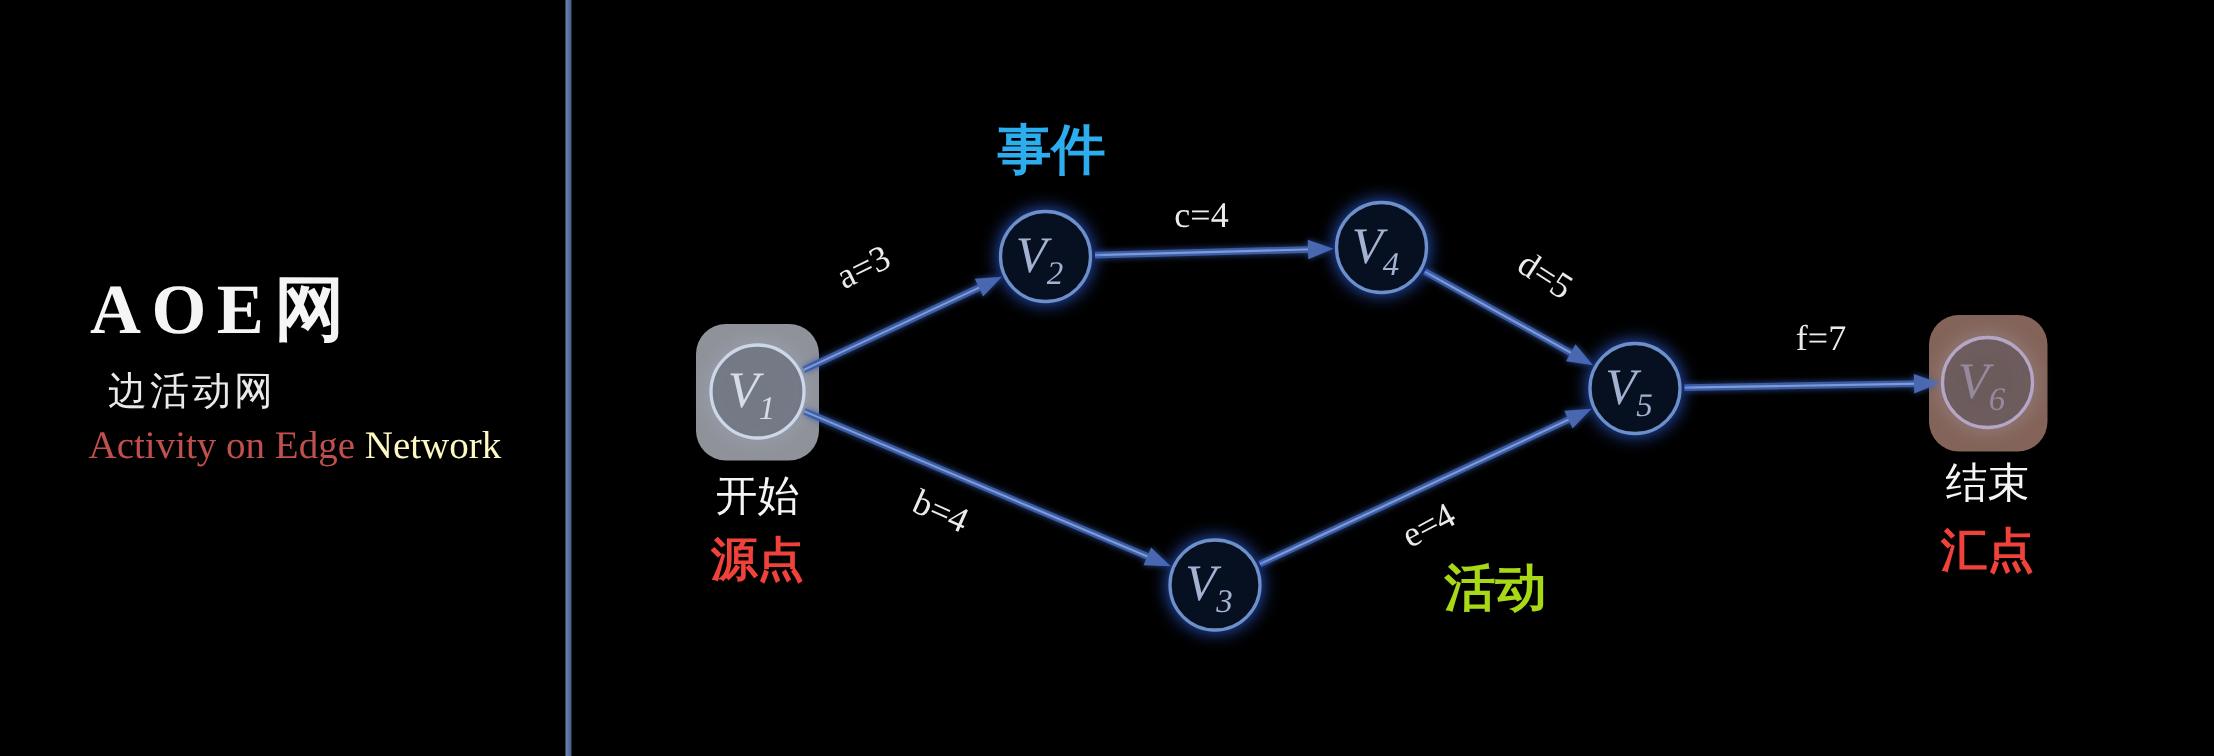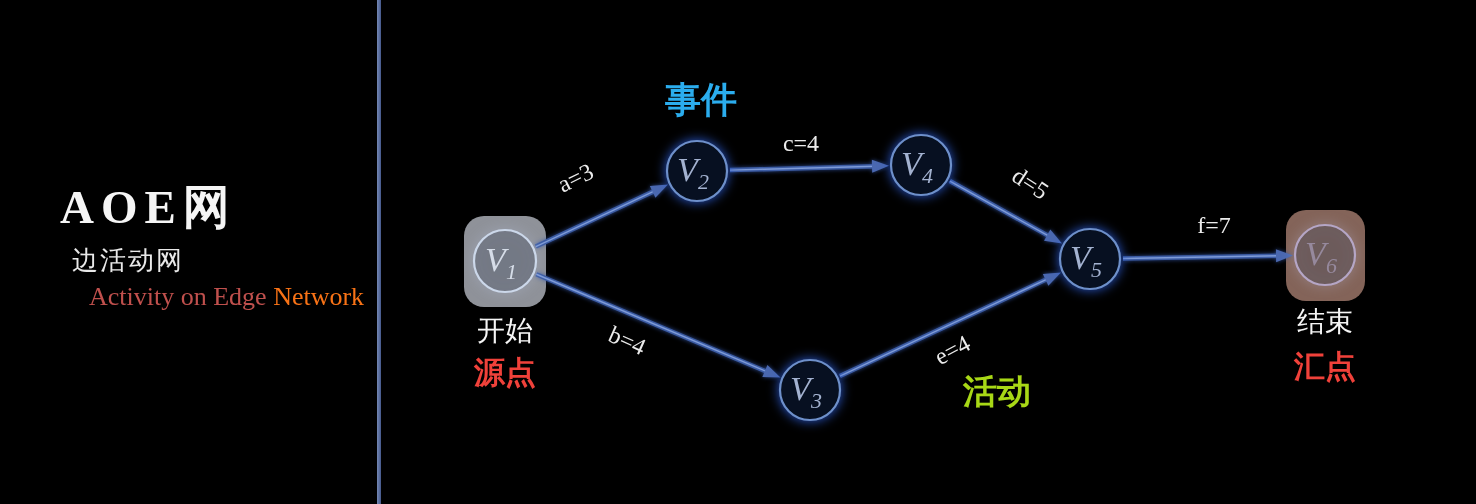--- a/index.html
+++ b/index.html
@@ -21,22 +21,22 @@
   }
   .subtitle-cn {
     position: absolute; left: 58px; top: 246px;
     font-size: 26px; line-height: 1.1; color: #e9e9e9; letter-spacing: 2px; margin-left: 14px;
   }
   .subtitle-en {
     position: absolute; left: 59px; top: 283px;
     font-family: "Liberation Serif", "DejaVu Serif", serif;
     font-size: 26px; line-height: 1.1; white-space: nowrap;
   }
-  .subtitle-en .red { color: #c0504d; margin-left: 30px; }
-  .subtitle-en .white { color: #f97316; text-align: right; }
+  .subtitle-en .red { color: #c0504d; }
+  .subtitle-en .white { color: #fef9c3; text-align: right; }
 
   
   .divider {
     position: absolute; left: 377px; top: 0; width: 4px; height: 504px;
     background: linear-gradient(to right, #7387b4, #46598c);
   }
 
   
   svg.graph { position: absolute; left: 0; top: 0; width: 1476px; height: 504px; }
   .edge-group { filter: drop-shadow(0 0 2px rgba(52, 88, 170, 0.8)); }

